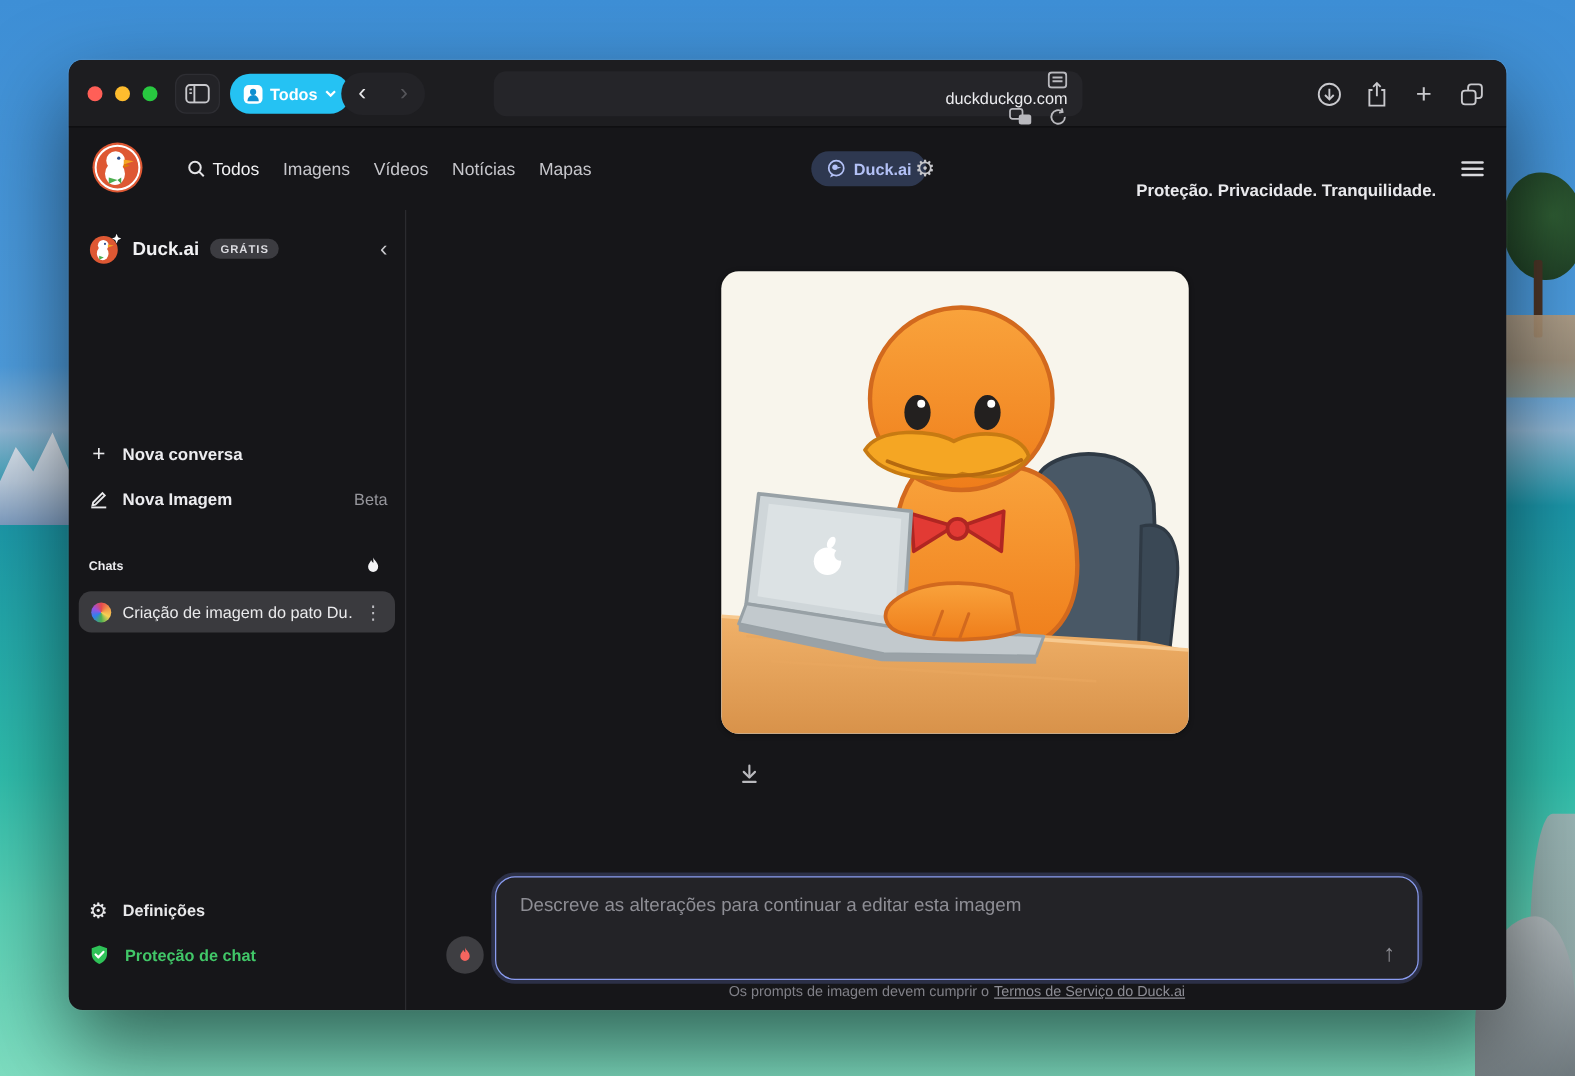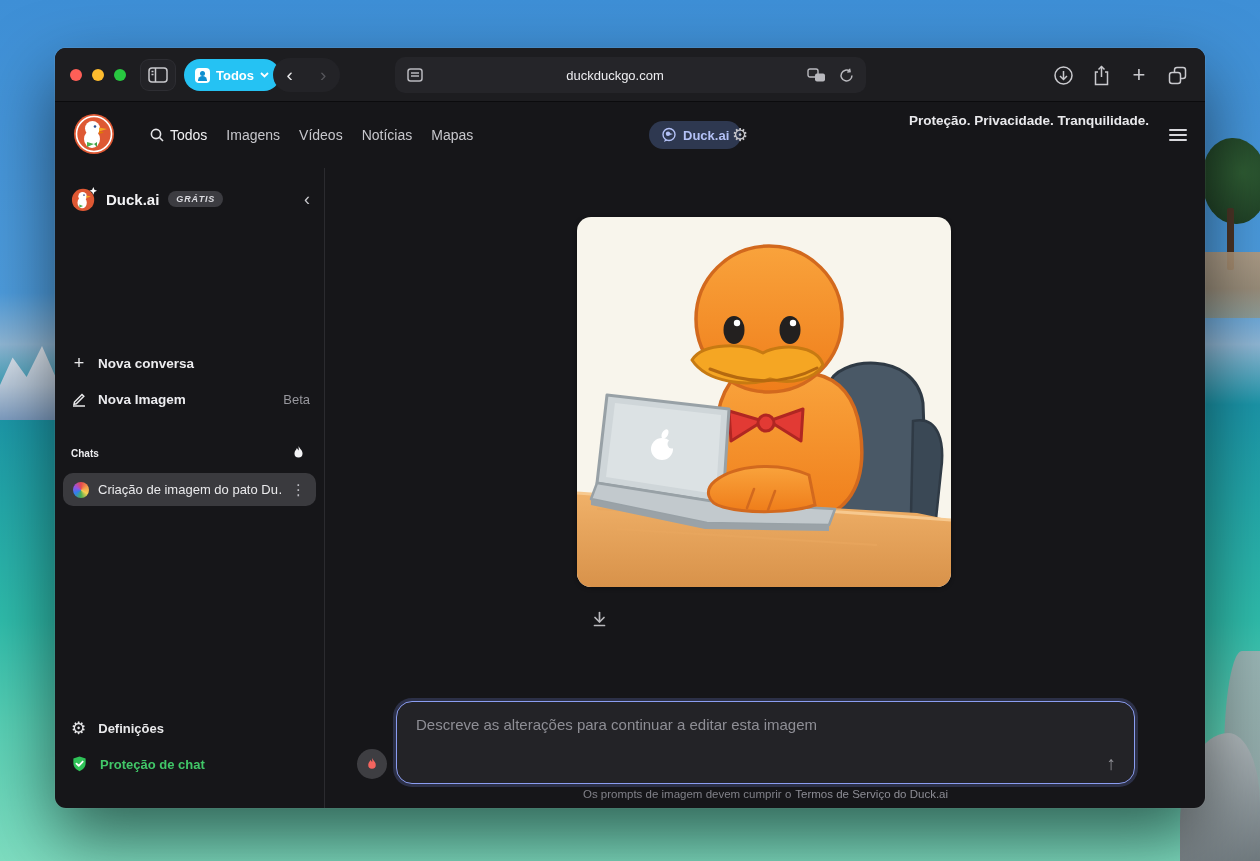--- a/index.html
+++ b/index.html
@@ -50,56 +50,56 @@
   .work-pill .p-badge i { position:absolute; left:5px; top:3px; width:5px; height:5px;
     border-radius:50%; background:#0f8fd0; }
   .work-pill .p-badge b { position:absolute; left:3px; top:8px; width:9px; height:5px;
     border-radius:5px 5px 0 0; background:#0f8fd0; }
   .work-pill .w-label { color:#fff; font-size:13px; font-weight:700; }
   .nav-pill { position:absolute; left:218px; top:10px; width:67px; height:34px;
     border-radius:17px; background:#232327; display:flex; align-items:center; }
   .nav-pill .half { flex:1; text-align:center; font-size:19px; line-height:30px; }
   .nav-back{ color:#e8e8ea; } .nav-fwd{ color:#55555a; }
   .url-bar { position:absolute; left:340px; top:9px; width:471px; height:36px;
-    background:#252529; border-radius:10px; display:flex; align-items:center;
-    padding:0 12px; }
+    background:#252529; border-radius:10px; display:flex; align-items:flex-end;
+    padding:0 12px;flex-direction:column; }
   .url-text { flex:1; text-align:center; color:#ececef; font-size:13px; }
   .url-right { display:flex; gap:13px; align-items:center; color:#b9b9be; }
   .tb-right { position:absolute; right:16px; top:0; height:54px; display:flex;
     gap:14px; align-items:center; color:#c9c9cd; }
   .tb-right > div { width:24px; display:flex; justify-content:center; }
 
   
   .site-header { position:absolute; left:0; top:54px; width:100%; height:66px; }
   .ddg-logo { position:absolute; left:18px; top:11px; width:42px; height:42px; }
   .search-nav { position:absolute; left:95px; top:0; height:66px; display:flex;
     align-items:center; gap:19px; font-size:14px; color:#c7c7cc; }
   .search-nav .tab-active { color:#f1f1f3; display:flex; align-items:center; gap:6px; }
   .duckai-pill { position:absolute; left:594px; top:19px; height:28px; padding:0 12px;
     border-radius:14px; background:#2e3850; display:flex; align-items:center; gap:6px;
     color:#b3c1f6; font-size:13px; font-weight:700; }
   .hdr-gear { position:absolute; left:677px; top:23px; color:#c6c6ca; font-size:18px;
     line-height:20px; }
-  .tagline { position:absolute; right:56px; top:11px; font-size:13.5px; font-weight:600;
+  .tagline { position:absolute; right:56px; top:43px; font-size:13.5px; font-weight:600;
     color:#e9e9ec; }
   .hamburger { position:absolute; right:18px; top:27px; width:18px; }
   .hamburger span { display:block; height:2px; background:#d9d9dd; border-radius:1px;
     margin-bottom:3px; }
 
   
   .v-divider { position:absolute; left:269px; top:120px; bottom:0; width:1px;
     background:#2b2b2f; }
 
   
   .sidebar { position:absolute; left:0; top:120px; width:269px; bottom:0; }
   .brand-row { position:absolute; left:16px; right:14px; top:14px; height:34px;
     display:flex; align-items:center; gap:9px; }
   .brand-title { color:#f2f2f4; font-size:15px; font-weight:700; }
   .badge { background:#3c3c41; color:#dcdce1; font-size:9px; font-weight:700;
-    letter-spacing:.8px; padding:3px 8px; border-radius:9px;font-style:italic; }
+    letter-spacing:.8px; padding:3px 8px; border-radius:9px; }
   .brand-collapse { margin-left:auto; color:#c9c9cd; font-size:18px; line-height:16px; }
   .side-row { position:absolute; left:16px; right:14px; height:30px; display:flex;
     align-items:center; gap:11px; color:#ececef; font-size:13.5px; font-weight:700; }
   .row-newchat { top:180px; }
   .row-newimage { top:216px; }
   .side-tag { margin-left:auto; color:#97979d; font-weight:400; font-size:13px;text-align:right; }
   .plus-glyph { font-size:18px; font-weight:400; color:#e8e8ea; width:16px;
     text-align:center; }
   .chats-header { position:absolute; left:16px; right:18px; top:272px; height:26px;
     display:flex; align-items:center; color:#ececef; font-size:10px; font-weight:700; }
@@ -130,21 +130,21 @@
     outline:none; resize:none; color:#ececef; font-size:15px; padding:14px 28px 12px 19px;
     font-family:"Liberation Sans","DejaVu Sans",sans-serif; }
   .composer textarea::placeholder { color:#8e8e95; }
   .composer .submit { position:absolute; right:18px; bottom:8px; color:#8e8e94;
     font-size:19px; }
   .fire-avatar { position:absolute; left:302px; top:701px; width:30px; height:30px;
     border-radius:50%; background:#3e3e42; display:flex; align-items:center;
     justify-content:center; }
   .composer-footer { position:absolute; left:341px; top:740px; width:739px;
     text-align:center; font-size:11.5px; color:#808088; }
-  .composer-footer .link { margin-left:4px; color:#8d8d95; }
+  .composer-footer .link { text-decoration:underline; margin-left:4px; color:#8d8d95; }
 
   svg { display:block; }
 </style>
 </head>
 <body>
 
 <div class="desktop">
   <div class="wp-mtn-left"></div>
   <div class="wp-tree">
     <div class="crown"></div>

